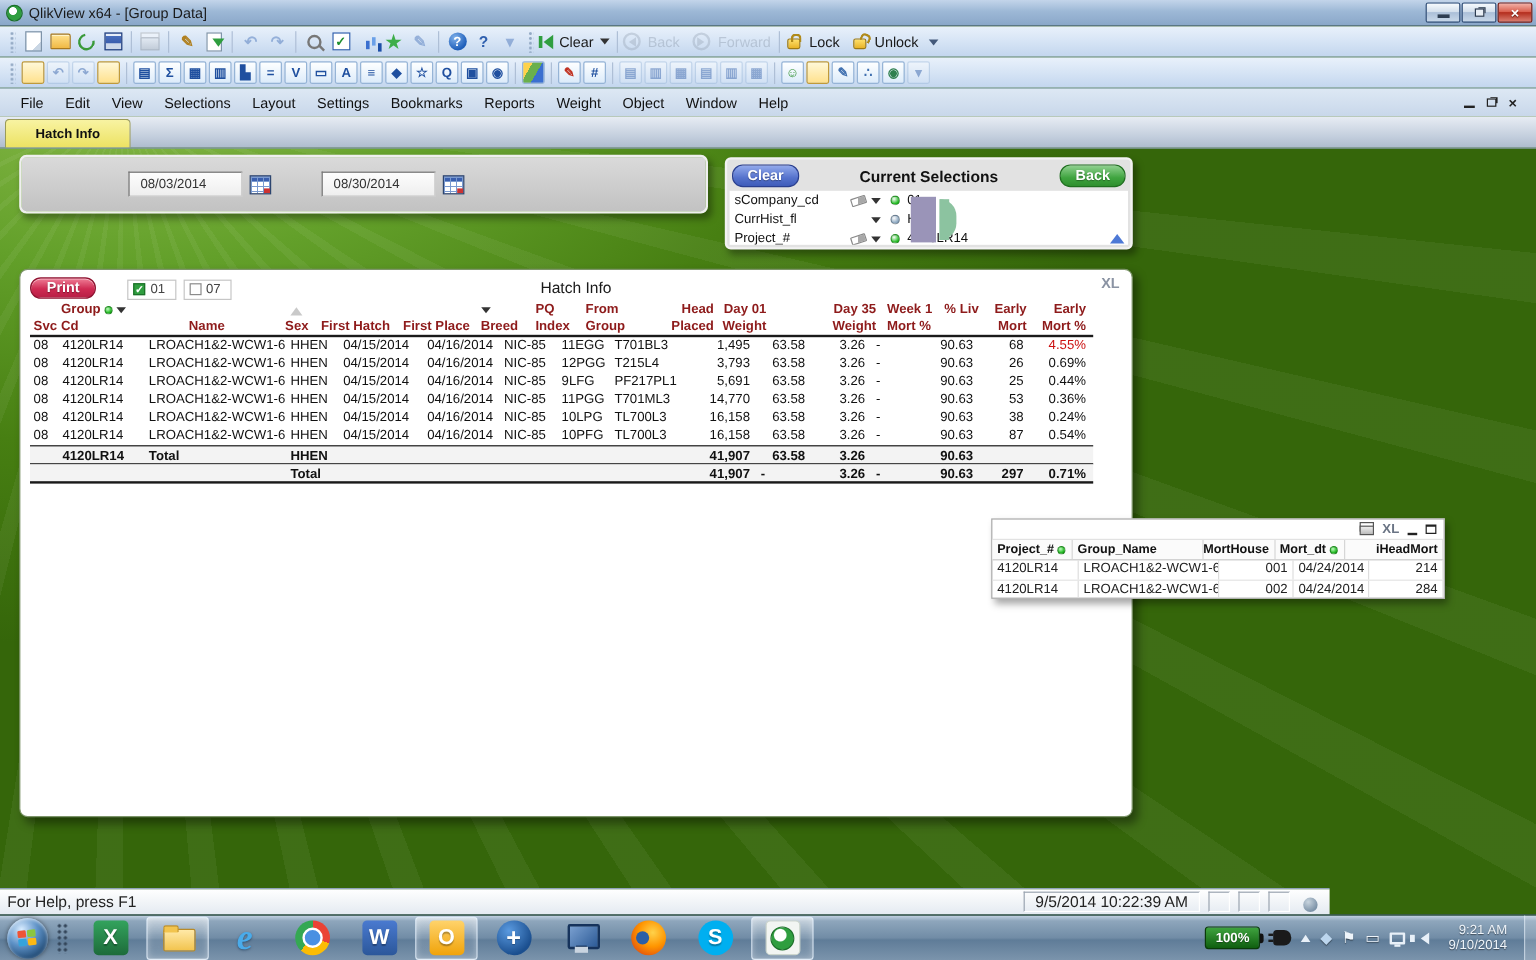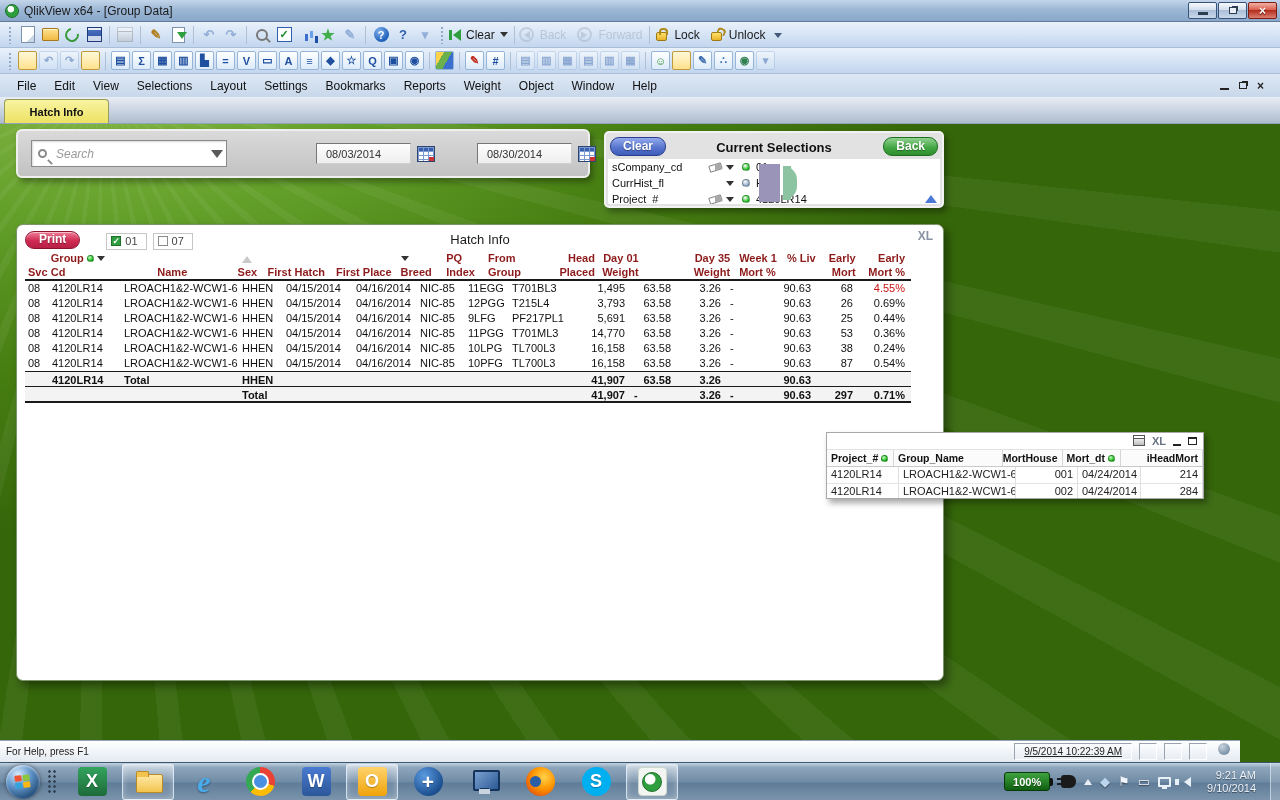--- a/index.html
+++ b/index.html
@@ -178,23 +178,23 @@
   .mmax { width:9px; height:8px; border:1px solid #222; border-top-width:2px; }
   .mort-header { display:flex; font-weight:bold; font-size:10.5px; color:#111; border-bottom:1px solid #c9c9c9; height:17px; align-items:center; background:#fbfbfb; }
   .mcol { display:flex; align-items:center; gap:3px; height:100%; border-right:1px solid #d6d6d6; }
   .mrow { display:flex; height:15.5px; line-height:15.5px; font-size:11px; }
   .mcell { border-right:1px solid #dedede; white-space:nowrap; overflow:hidden; }
   .mrow + .mrow { border-top:1px solid #e4e4e4; }
   .mcell.right,.mcol.right { text-align:right; justify-content:flex-end; padding-right:4px; }
   .mcell.left,.mcol.left { text-align:left; justify-content:flex-start; padding-left:4px; }
 
   
-  .statusbar { position:absolute; top:740px; left:0; width:1240px; height:22px;
-    background:linear-gradient(#fff,#e4eaf1); border-top:1px solid #8fa3ba; display:flex; align-items:center; padding:0 6px; font-size:10px; color:#222; }
-  .sb-right { margin-left:auto; display:flex; align-items:flex-start; gap:7px;text-decoration:underline; }
+  .statusbar { position:absolute; top:740px; left:0; width:1108px; height:22px;
+    background:linear-gradient(#fff,#e4eaf1); border-top:1px solid #8fa3ba; display:flex; align-items:center; padding:0 6px; font-size:13px; color:#222; }
+  .sb-right { margin-left:auto; display:flex; align-items:flex-end; gap:7px; }
   .sb-box { border:1px solid; border-color:#9aa4b0 #fff #fff #9aa4b0; height:17px; display:flex; align-items:center; padding:0 9px; }
   .sb-sep { width:18px; height:17px; border:1px solid; border-color:#9aa4b0 #fff #fff #9aa4b0; }
   .sb-circle { width:12px; height:12px; border-radius:50%; background:radial-gradient(circle at 35% 30%, #c8d4de, #7d93a8 70%); margin:0 4px; }
 
   
   .taskbar { position:absolute; top:762px; left:0; width:1280px; height:38px;
     background:linear-gradient(#c2d2e2,#8ea6bc 12%,#718ca6 50%,#5f7c98 55%,#7b94ac); border-top:1px solid #3d566e;
     display:flex; align-items:center; padding:0 0 0 6px; }
   .orb { width:34px; height:34px; border-radius:50%; position:relative; flex:0 0 auto;
     background:radial-gradient(circle at 35% 28%, #d8ecff, #5f93c8 40%, #1f4872 78%, #102a45);
@@ -473,25 +473,20 @@
 
   <div class="tabstrip">
     <span class="sheet-tab">
       <span>Hatch Info</span>
     </span>
   </div>
 
   <div class="sheet">
 
     <div class="search-panel">
-      <span class="search-combo">
-        <span class="mag"></span>
-        <input class="search-input" placeholder="Search" style="">
-        <span class="combo-caret"></span>
-      </span>
       <span class="date-group dg1">
         <input class="date-input" readonly="" value="08/03/2014" style="">
         <span class="cal-icon"></span>
       </span>
       <span class="date-group dg2">
         <input class="date-input" readonly="" value="08/30/2014" style="">
         <span class="cal-icon"></span>
       </span>
     </div>
 

